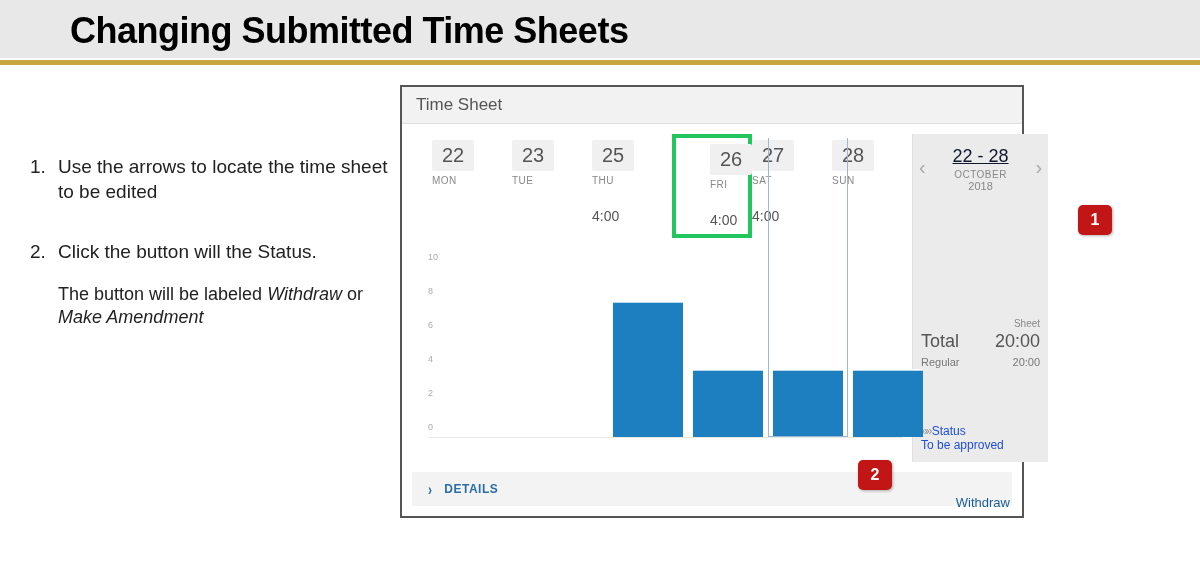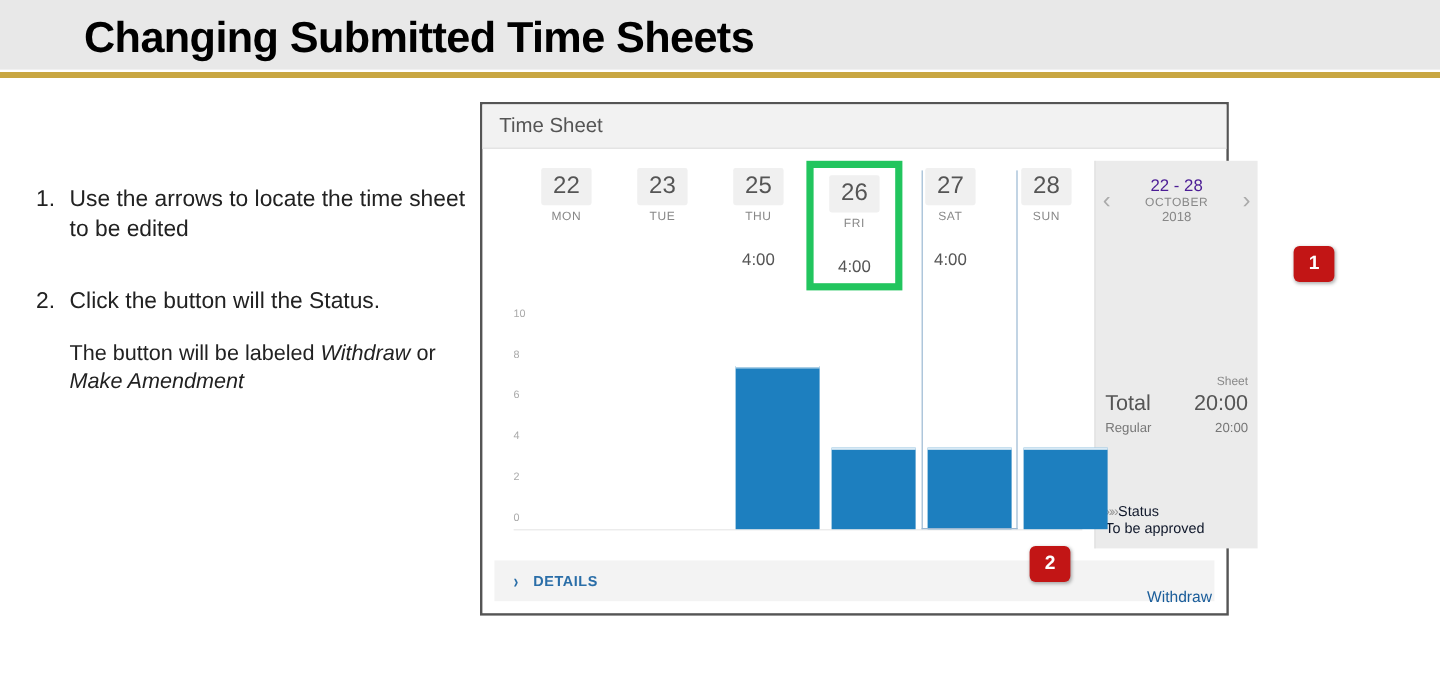--- a/index.html
+++ b/index.html
@@ -77,25 +77,26 @@
     padding-left: 10px;
     position: relative;
   }
   .days-row {
     display: flex;
     padding-left: 20px;
     gap: 0;
   }
   .day-col {
     width: 80px;
-    text-align: center;
+    text-align: left;
     padding: 6px 0;
   }
   .day-col.selected {
-    border: 6px solid #22c55e;
+    border: 4px solid #22c55e;
+    padding-left: 34px;
   }
   .day-num {
     background: #f0f0f0;
     display: inline-block;
     padding: 4px 10px;
     font-size: 20px;
     color: #555;
     font-weight: 400;
     border-radius: 2px;
   }
@@ -152,23 +153,24 @@
     color: #666;
     display: flex;
     flex-direction: column;
   }
   .date-range {
     text-align: center;
     position: relative;
     padding: 4px 0 6px 0;
   }
   .date-range .range {
-    font-size: 14px;
-    color: #4c1d95;
+    font-size: 18px;
+    color: #0f172a;
     font-weight: 300;
+    text-decoration: underline;
   }
   .date-range .month { font-size: 10px; color:#888; letter-spacing:0.5px; margin-top:2px; }
   .date-range .year { font-size: 11px; color:#888; }
   .chevron {
     position: absolute;
     top: 14px;
     font-size: 20px;
     color: #aaa;
     cursor: pointer;
     user-select: none;
@@ -185,21 +187,21 @@
     display:flex; justify-content:space-between; align-items:baseline;
     font-size:18px; color:#555; margin-top:2px;gap:36px;
   }
   .totals .reg-row {
     display:flex; justify-content:space-between;
     font-size:11px; color:#777; margin-top:4px;
   }
   .status-block {
     margin-top: 56px;
     font-size: 12px;
-    color: #0f172a;
+    color: #1d4ed8;
   }
   .status-block .st-label::before {
     content: "»» ";
     letter-spacing: -2px;
     color:#999;
   }
 
   .details-bar {
     background:#f3f3f3;
     padding: 10px 16px;

